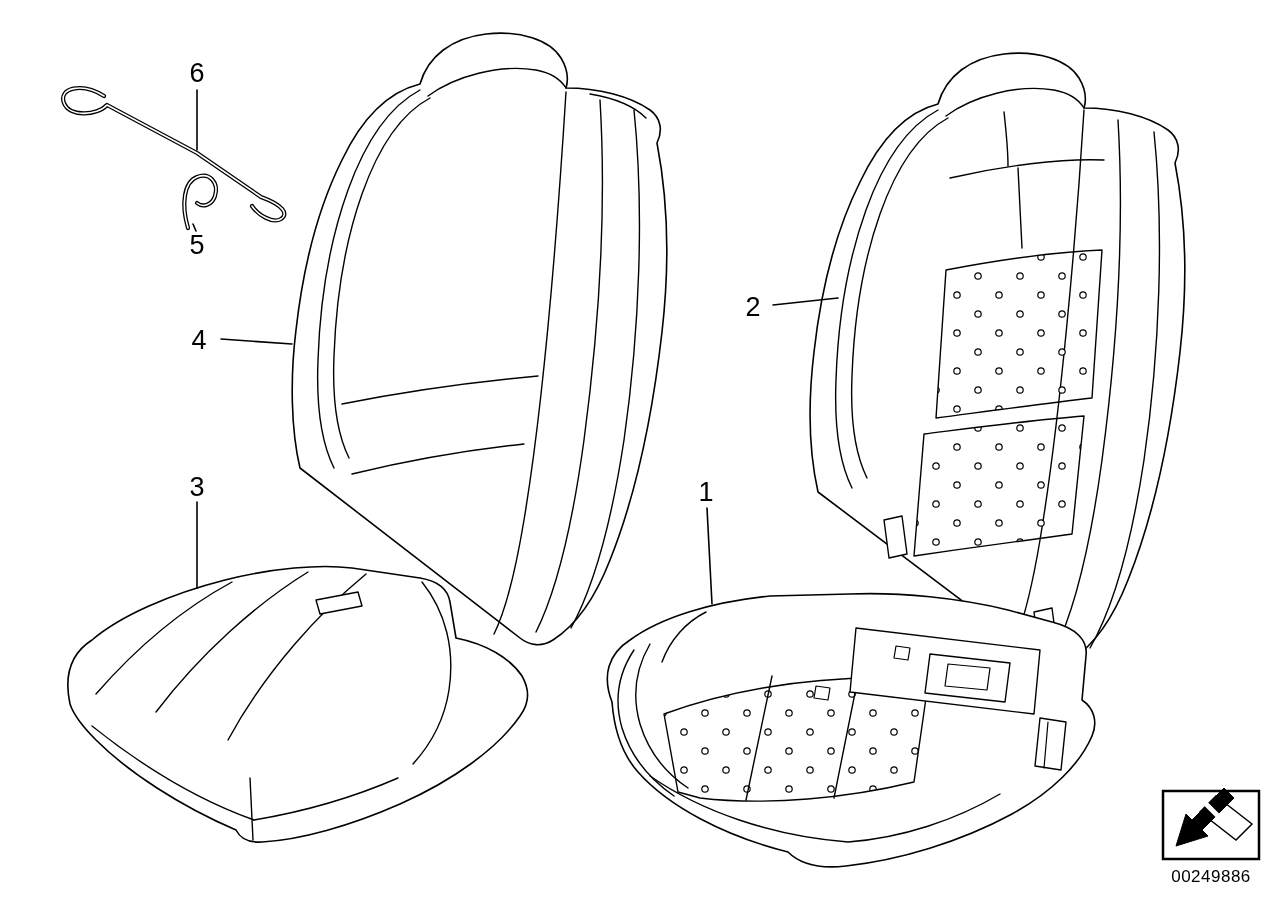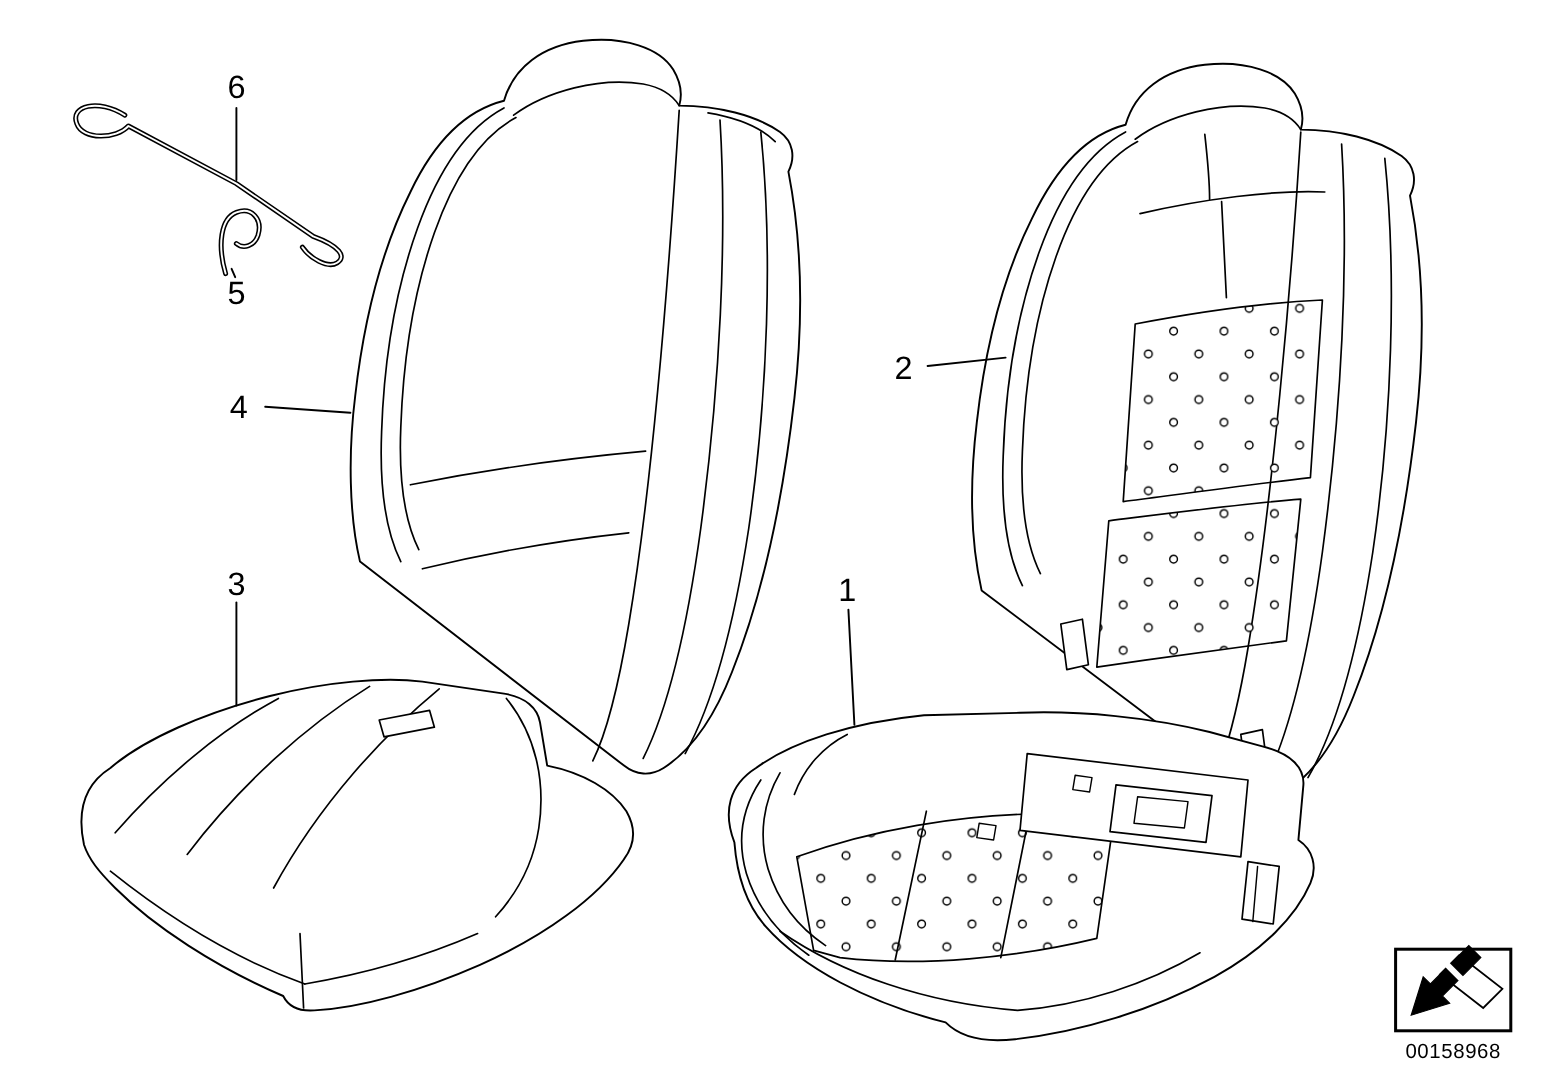--- a/index.html
+++ b/index.html
@@ -118,15 +118,15 @@
   </g>
 </svg>
 
   <div class="callout" id="c1">1</div>
   <div class="callout" id="c2">2</div>
   <div class="callout" id="c3">3</div>
   <div class="callout" id="c4">4</div>
   <div class="callout" id="c5">5</div>
   <div class="callout" id="c6">6</div>
 
-  <div class="part-number">00158968</div>
+  <div class="part-number">00249886</div>
 
 </div>
 
 </body></html>

